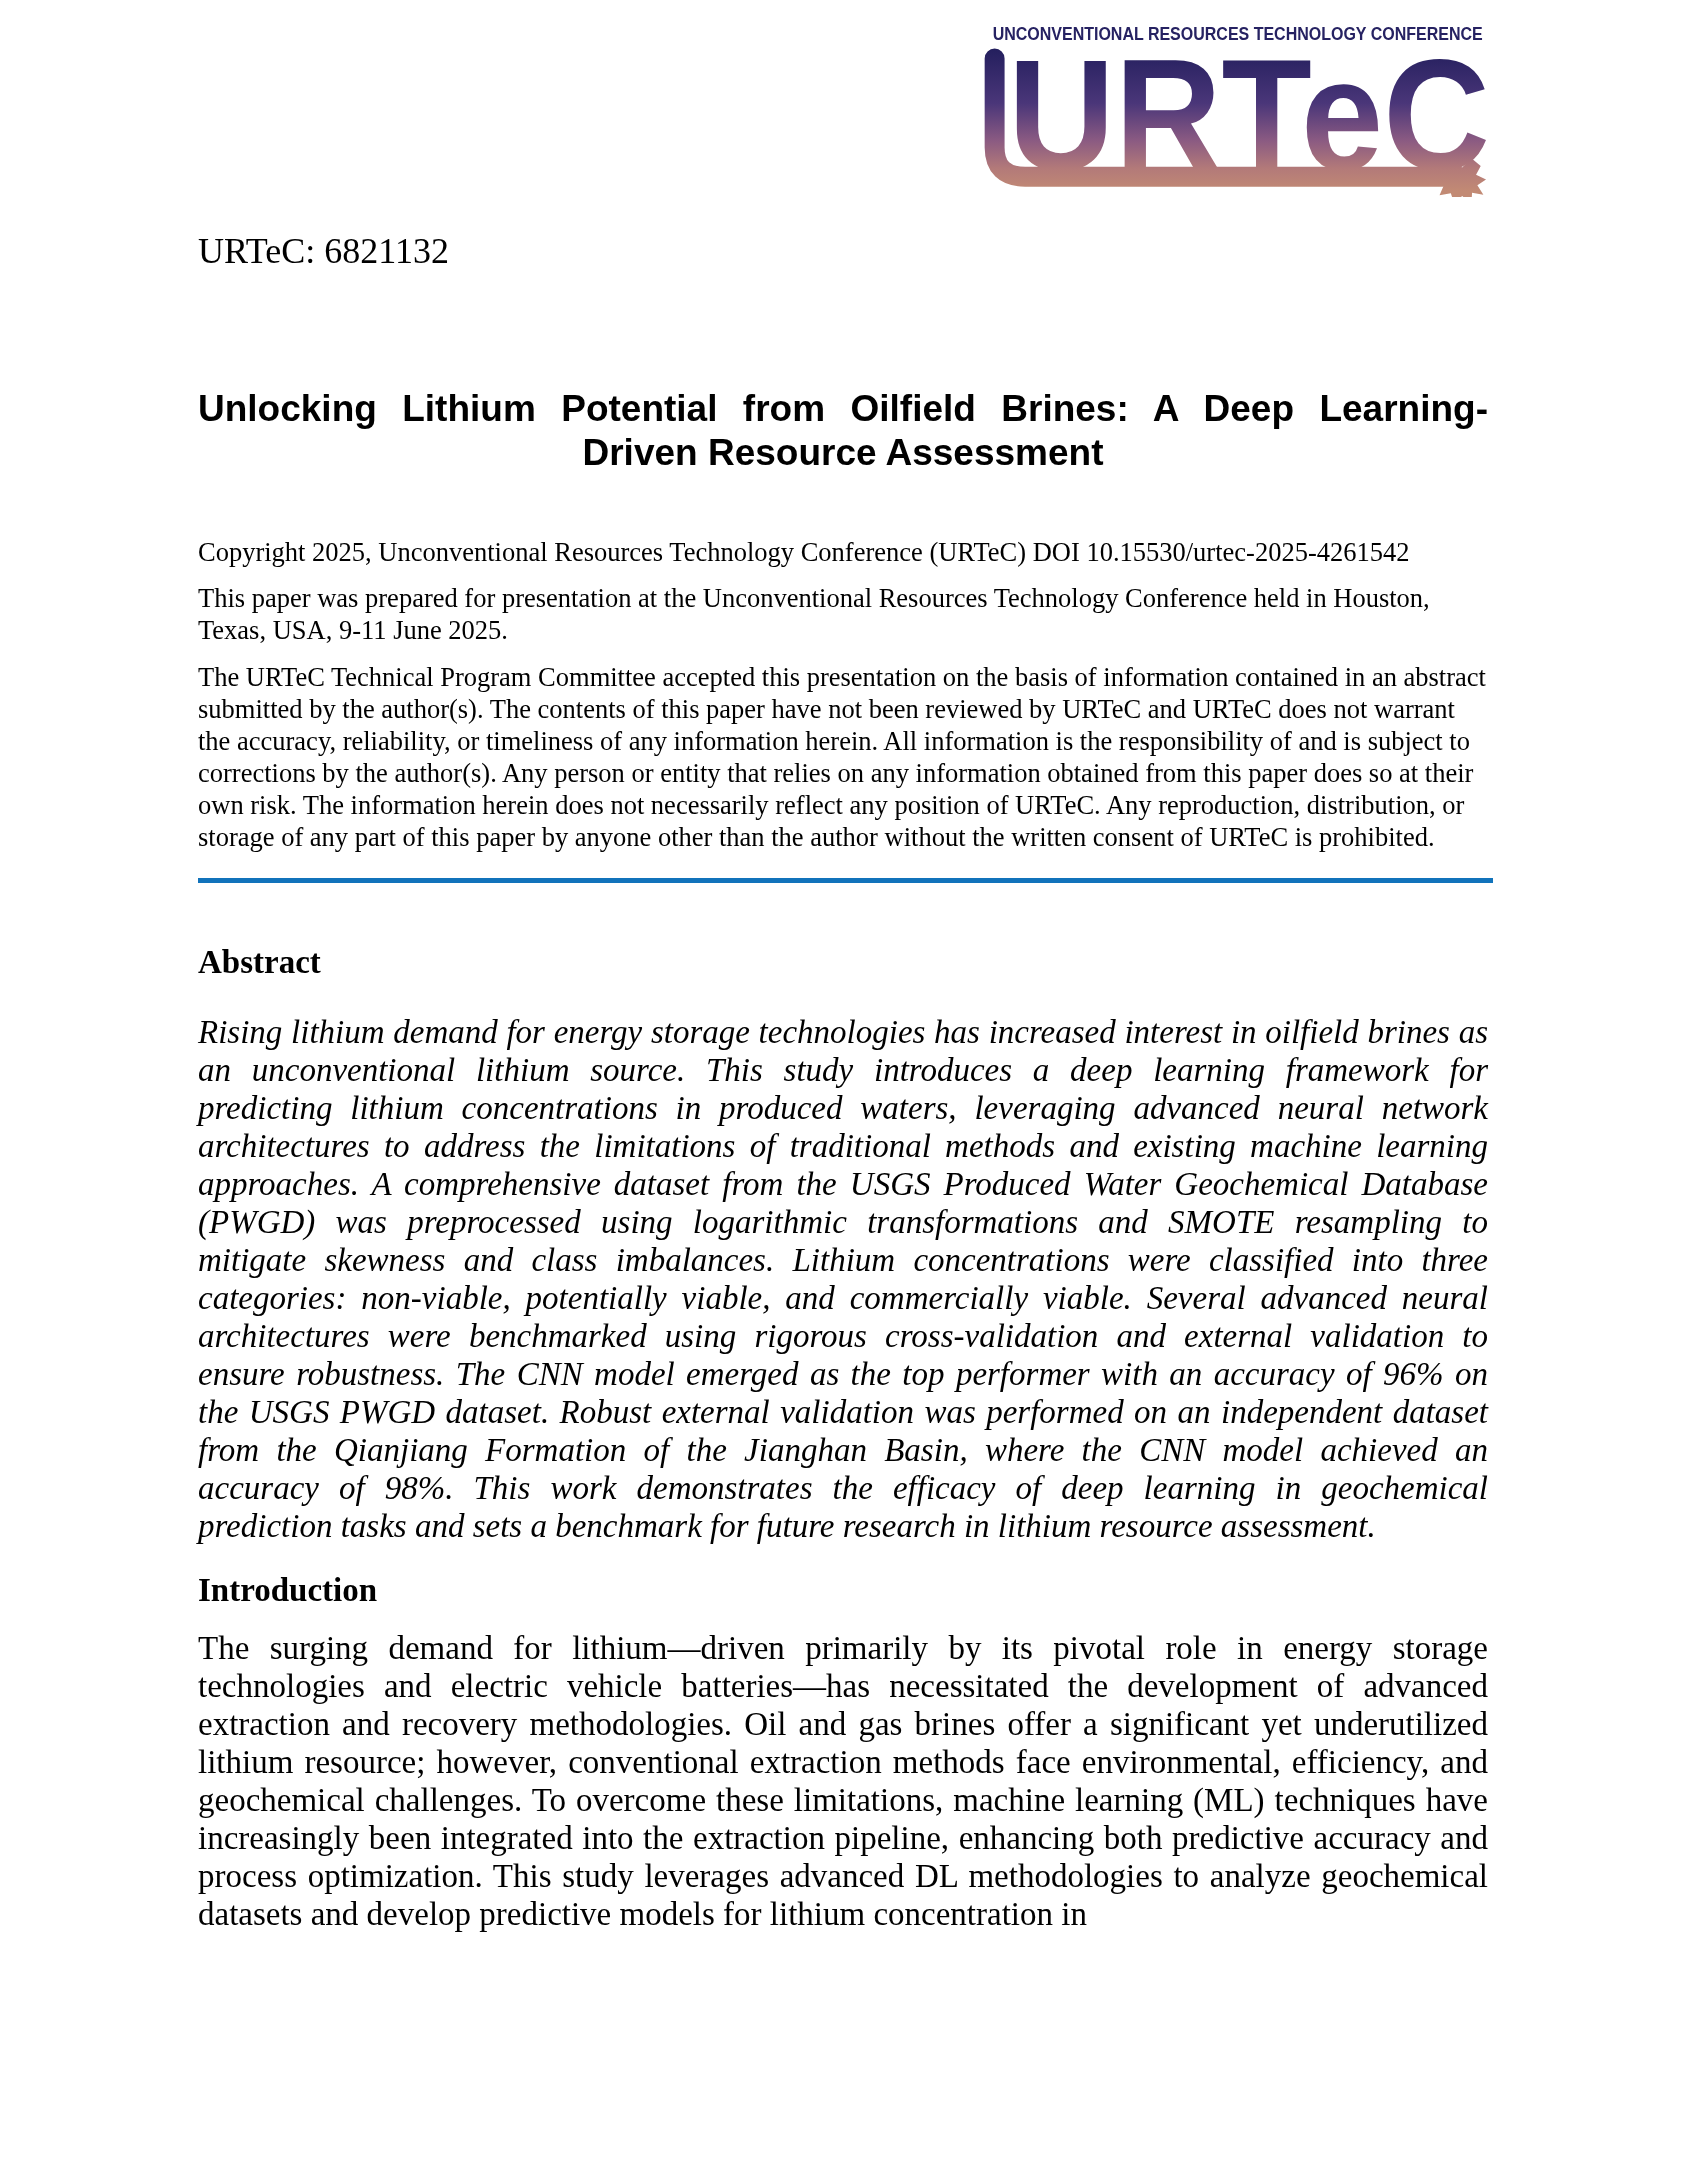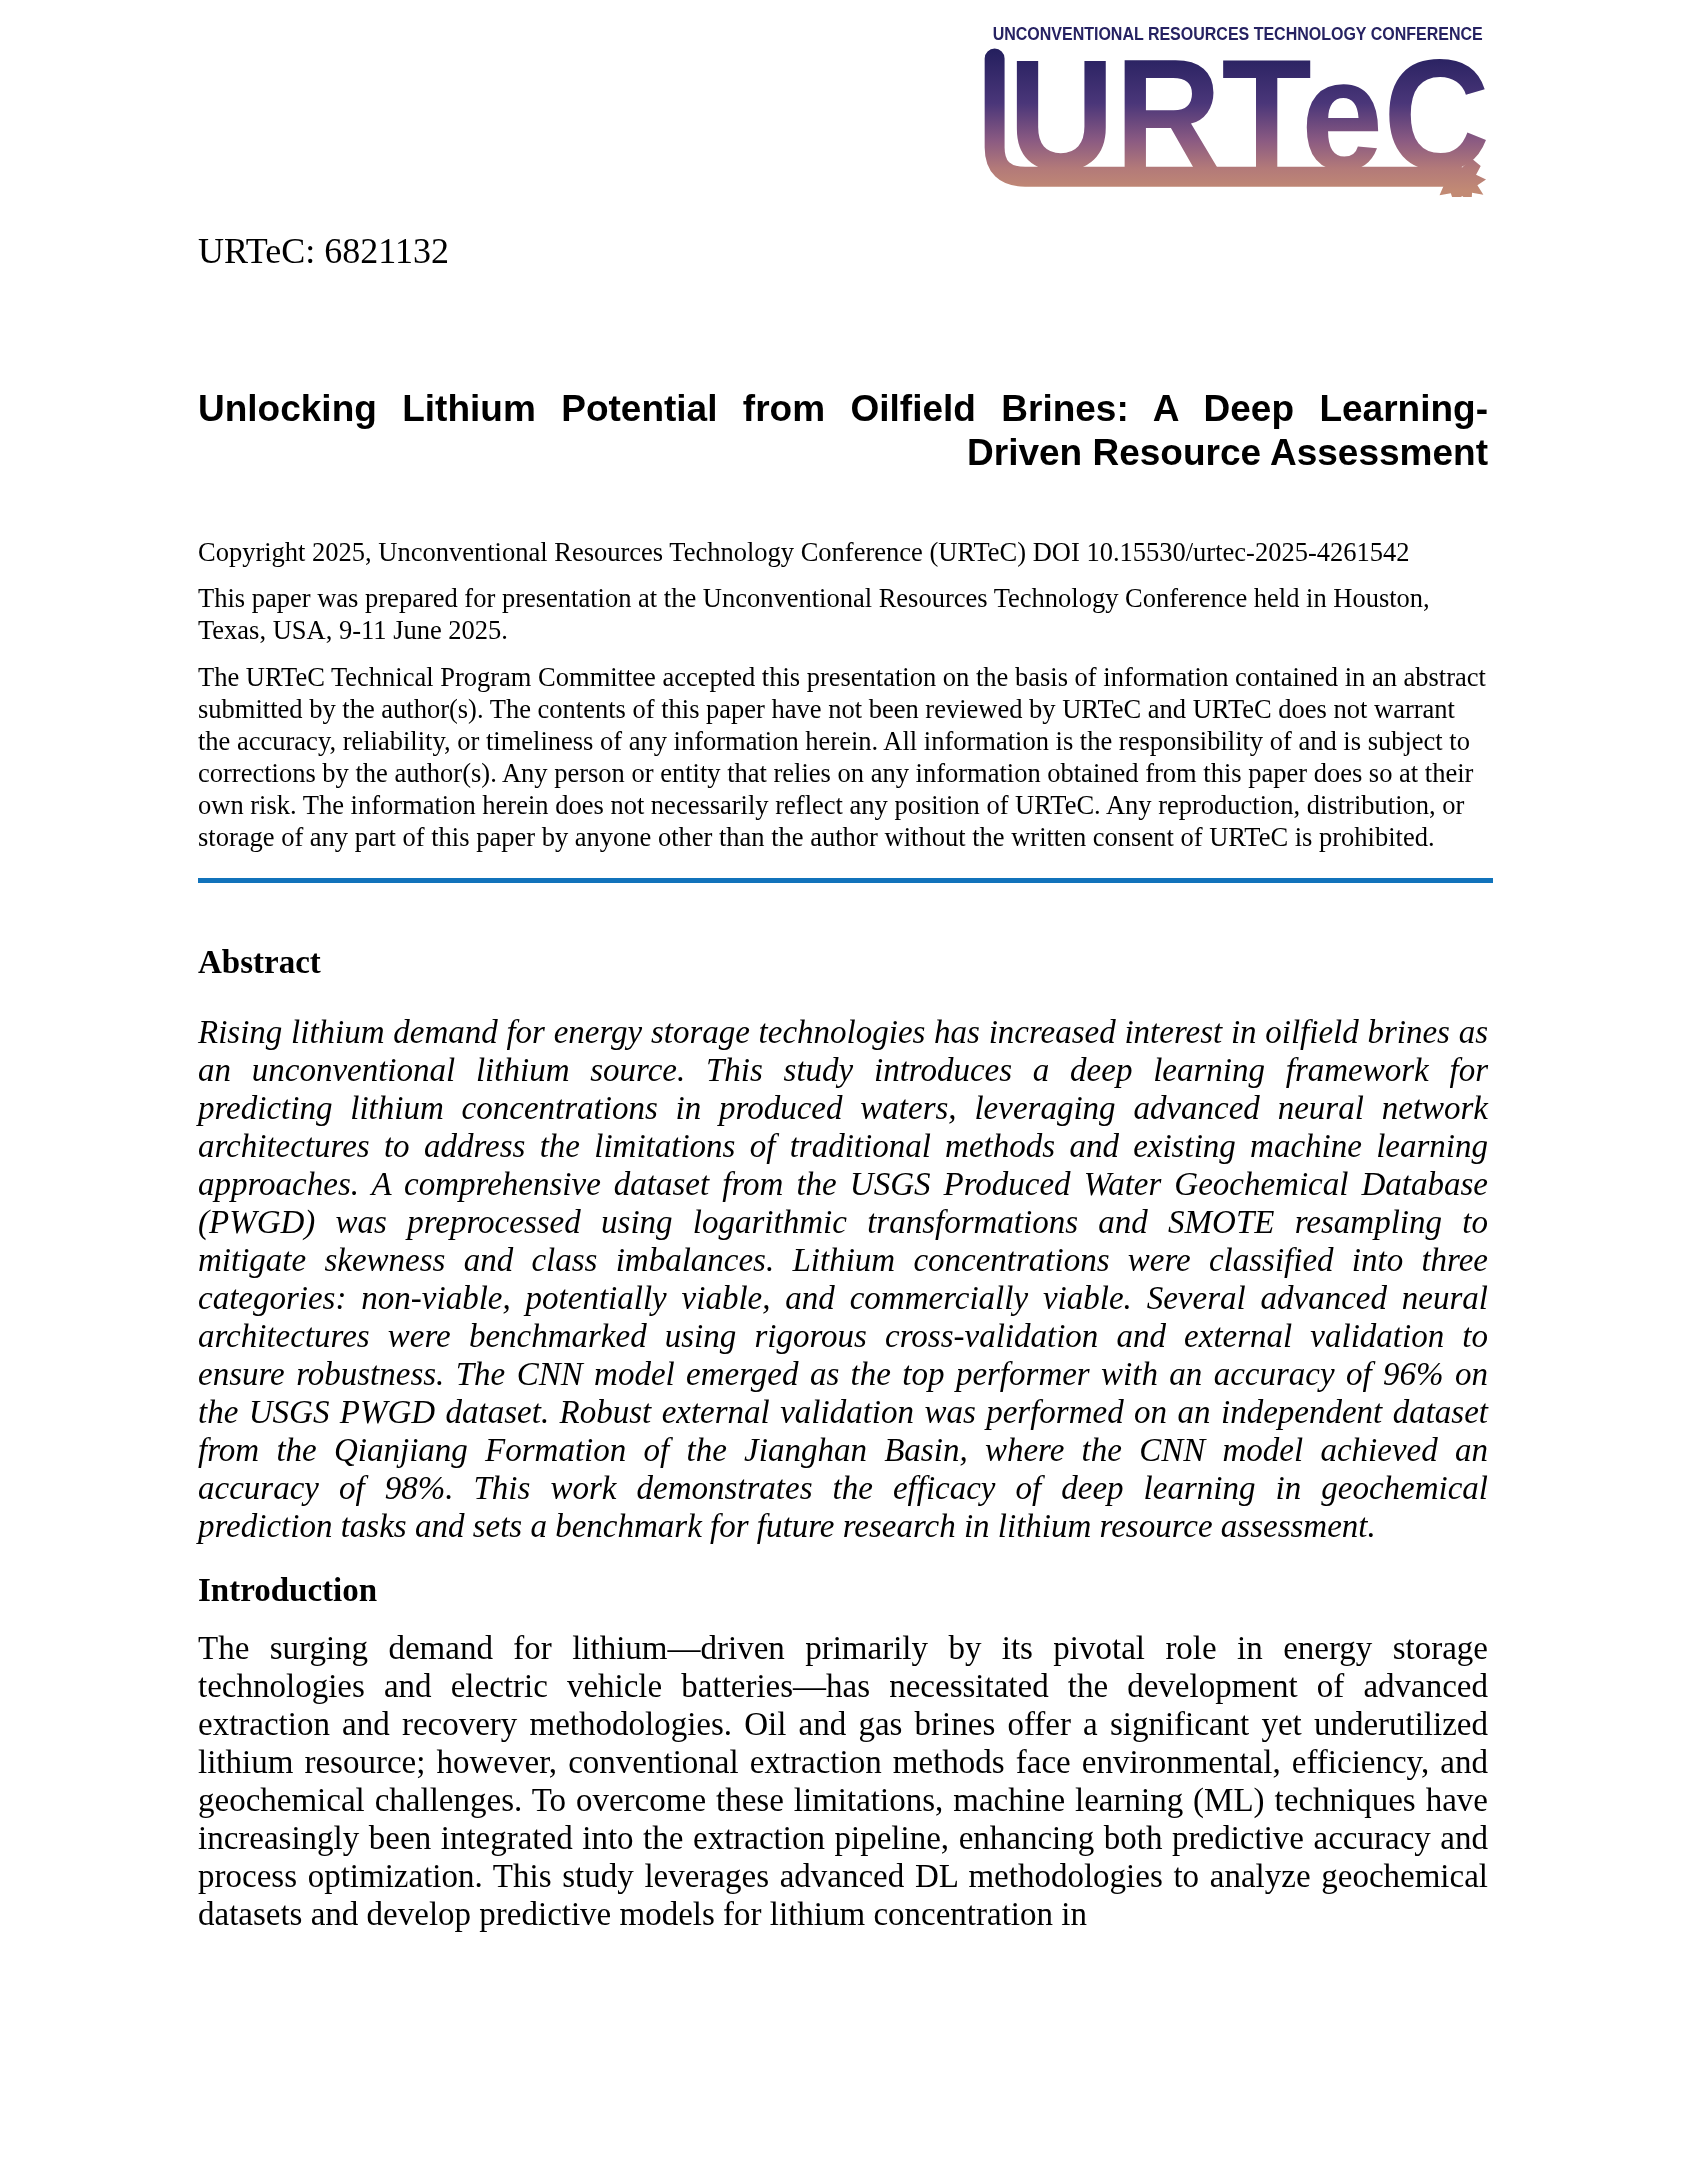--- a/index.html
+++ b/index.html
@@ -20,21 +20,21 @@
   .paper-number{
     margin:0;padding-top:233px;
     font-size:36px;line-height:1.05;font-weight:normal;
   }
   .title{
     margin:116px 0 0 0;
     font-family:"Liberation Sans","DejaVu Sans",sans-serif;
     font-weight:bold;font-size:37px;line-height:44px;color:#000;
   }
   .title .t-line1{text-align:justify;text-align-last:justify;}
-  .title .t-line2{text-align:right;}
+  .title .t-line2{text-align:center;}
   .authors{
     margin:70px 0 0 0;
     font-size:33px;line-height:1.1;
   }
   .authors sup{font-size:0.62em;line-height:0;vertical-align:super;}
   .small-note{
     margin:0;font-size:26.5px;line-height:32px;text-align:left;
   }
   .copyright{margin-top:61px;}
   .prepared{margin-top:14.6px;}

